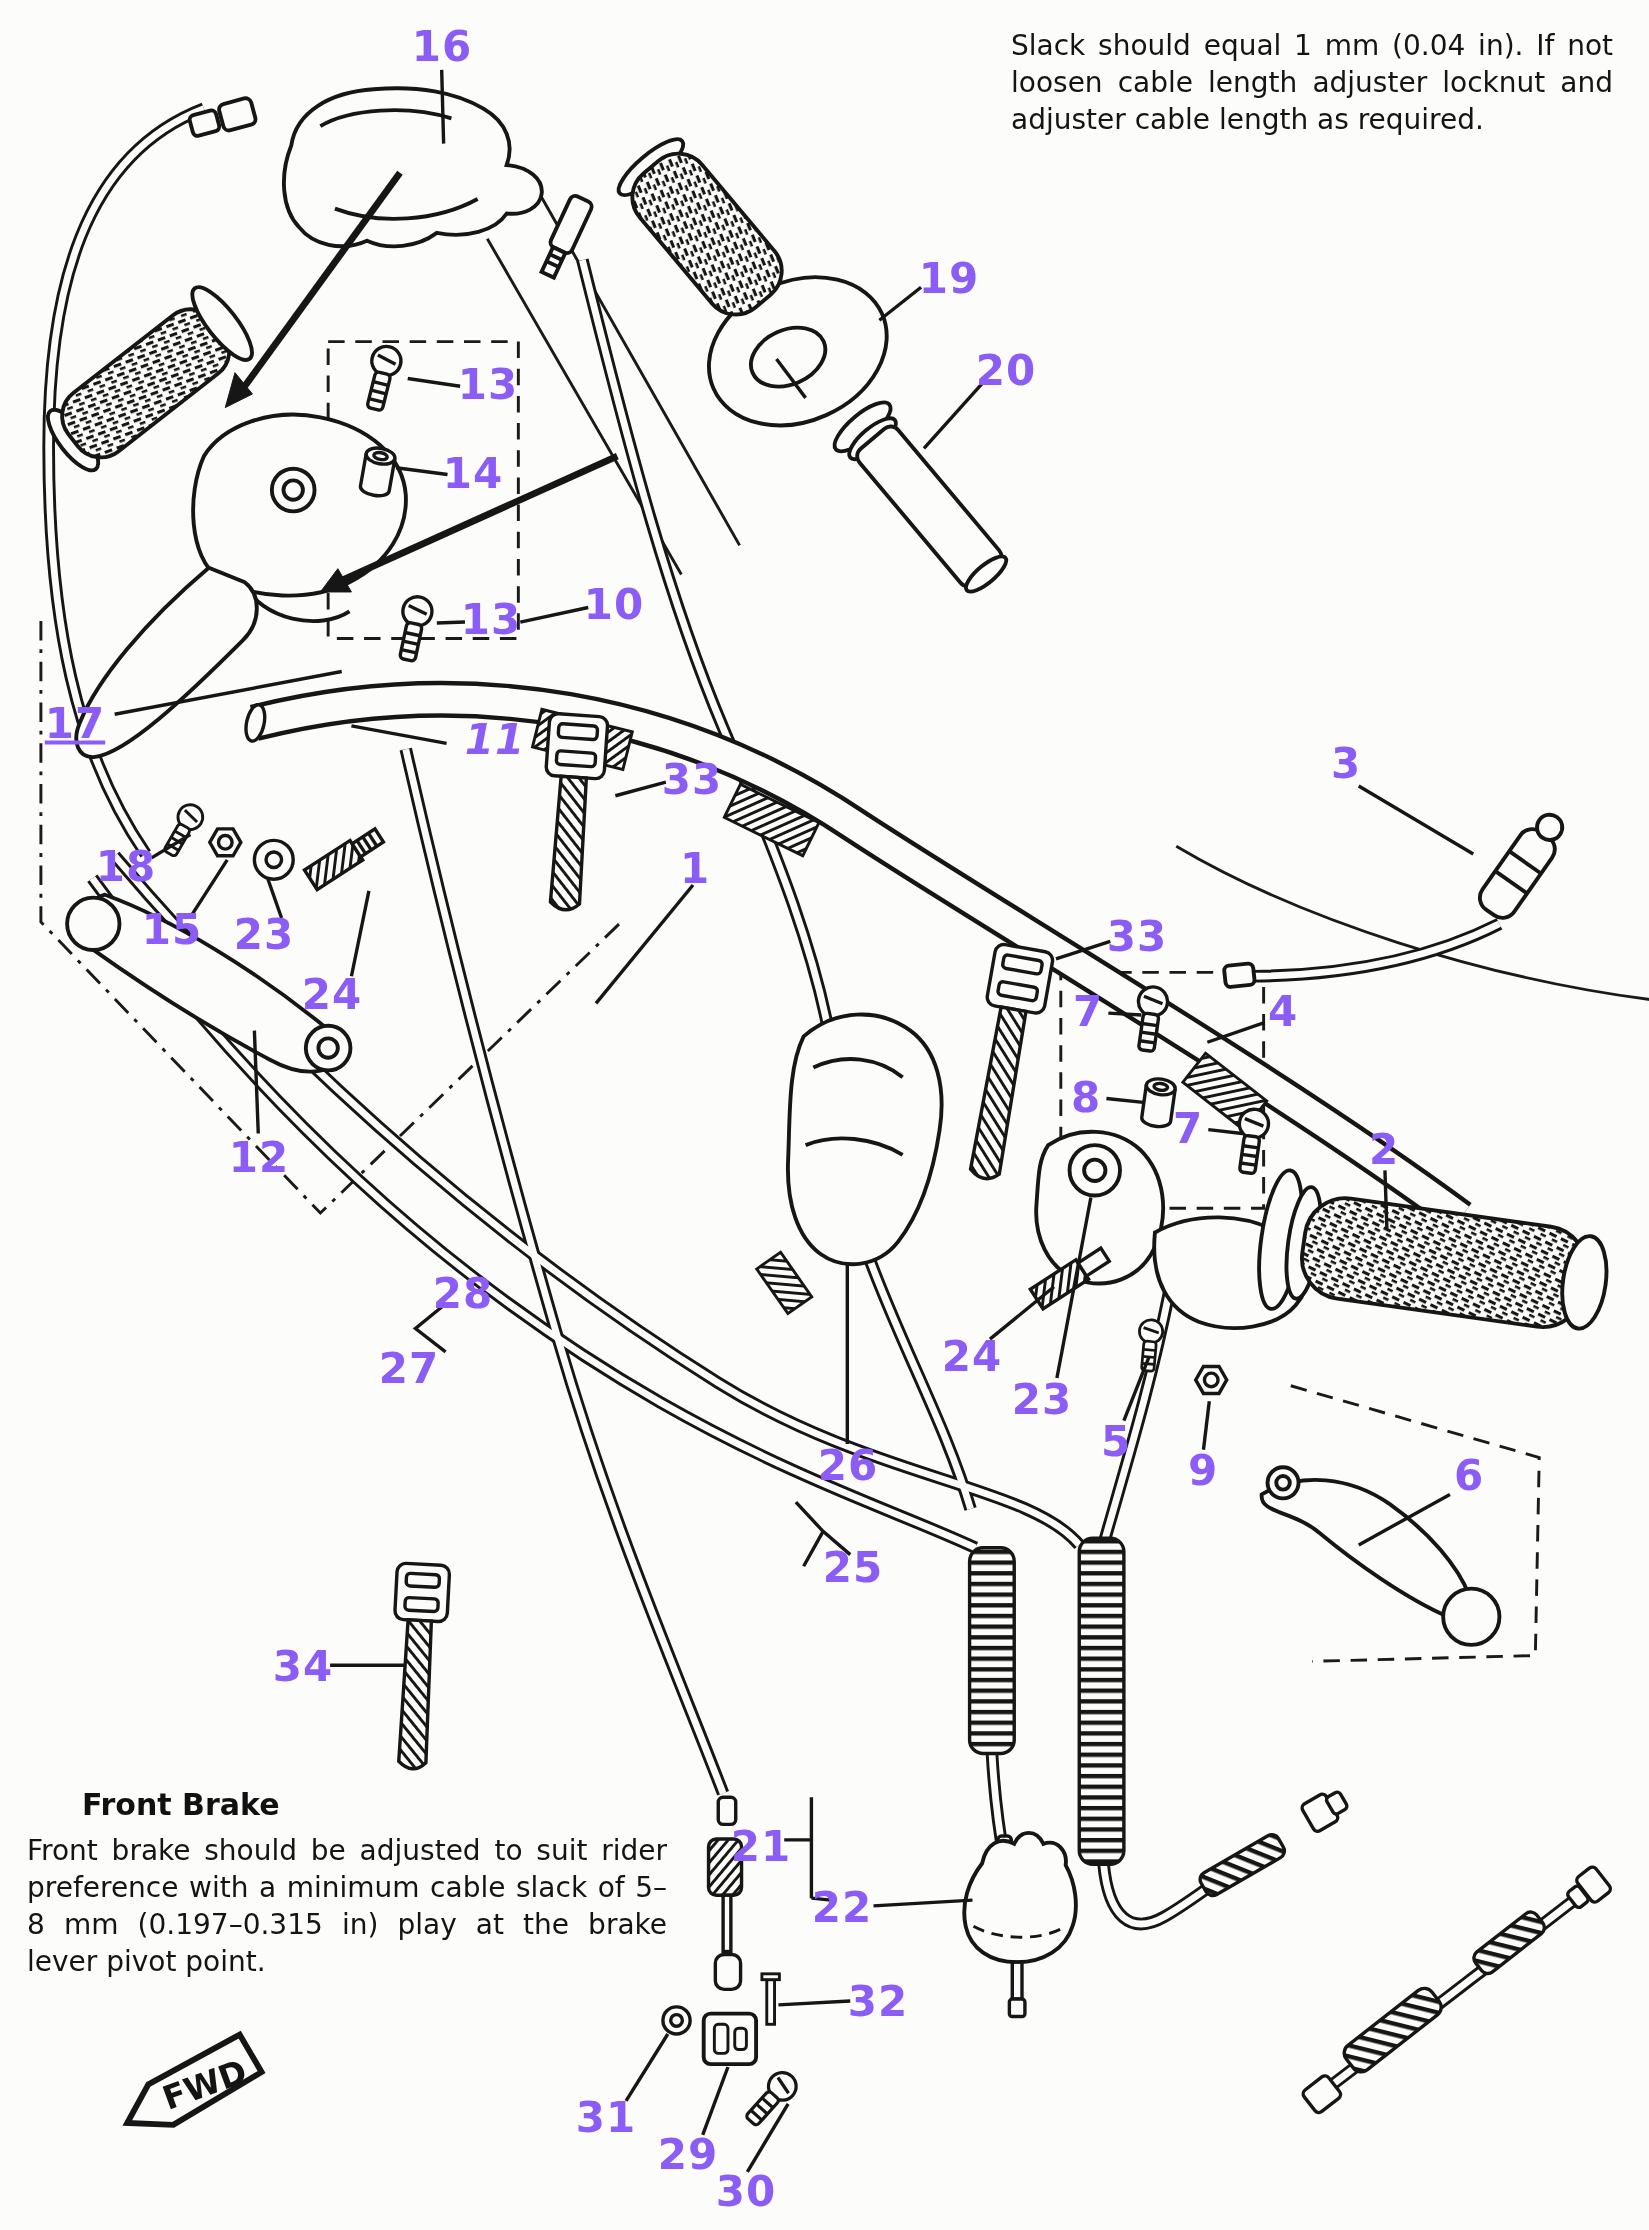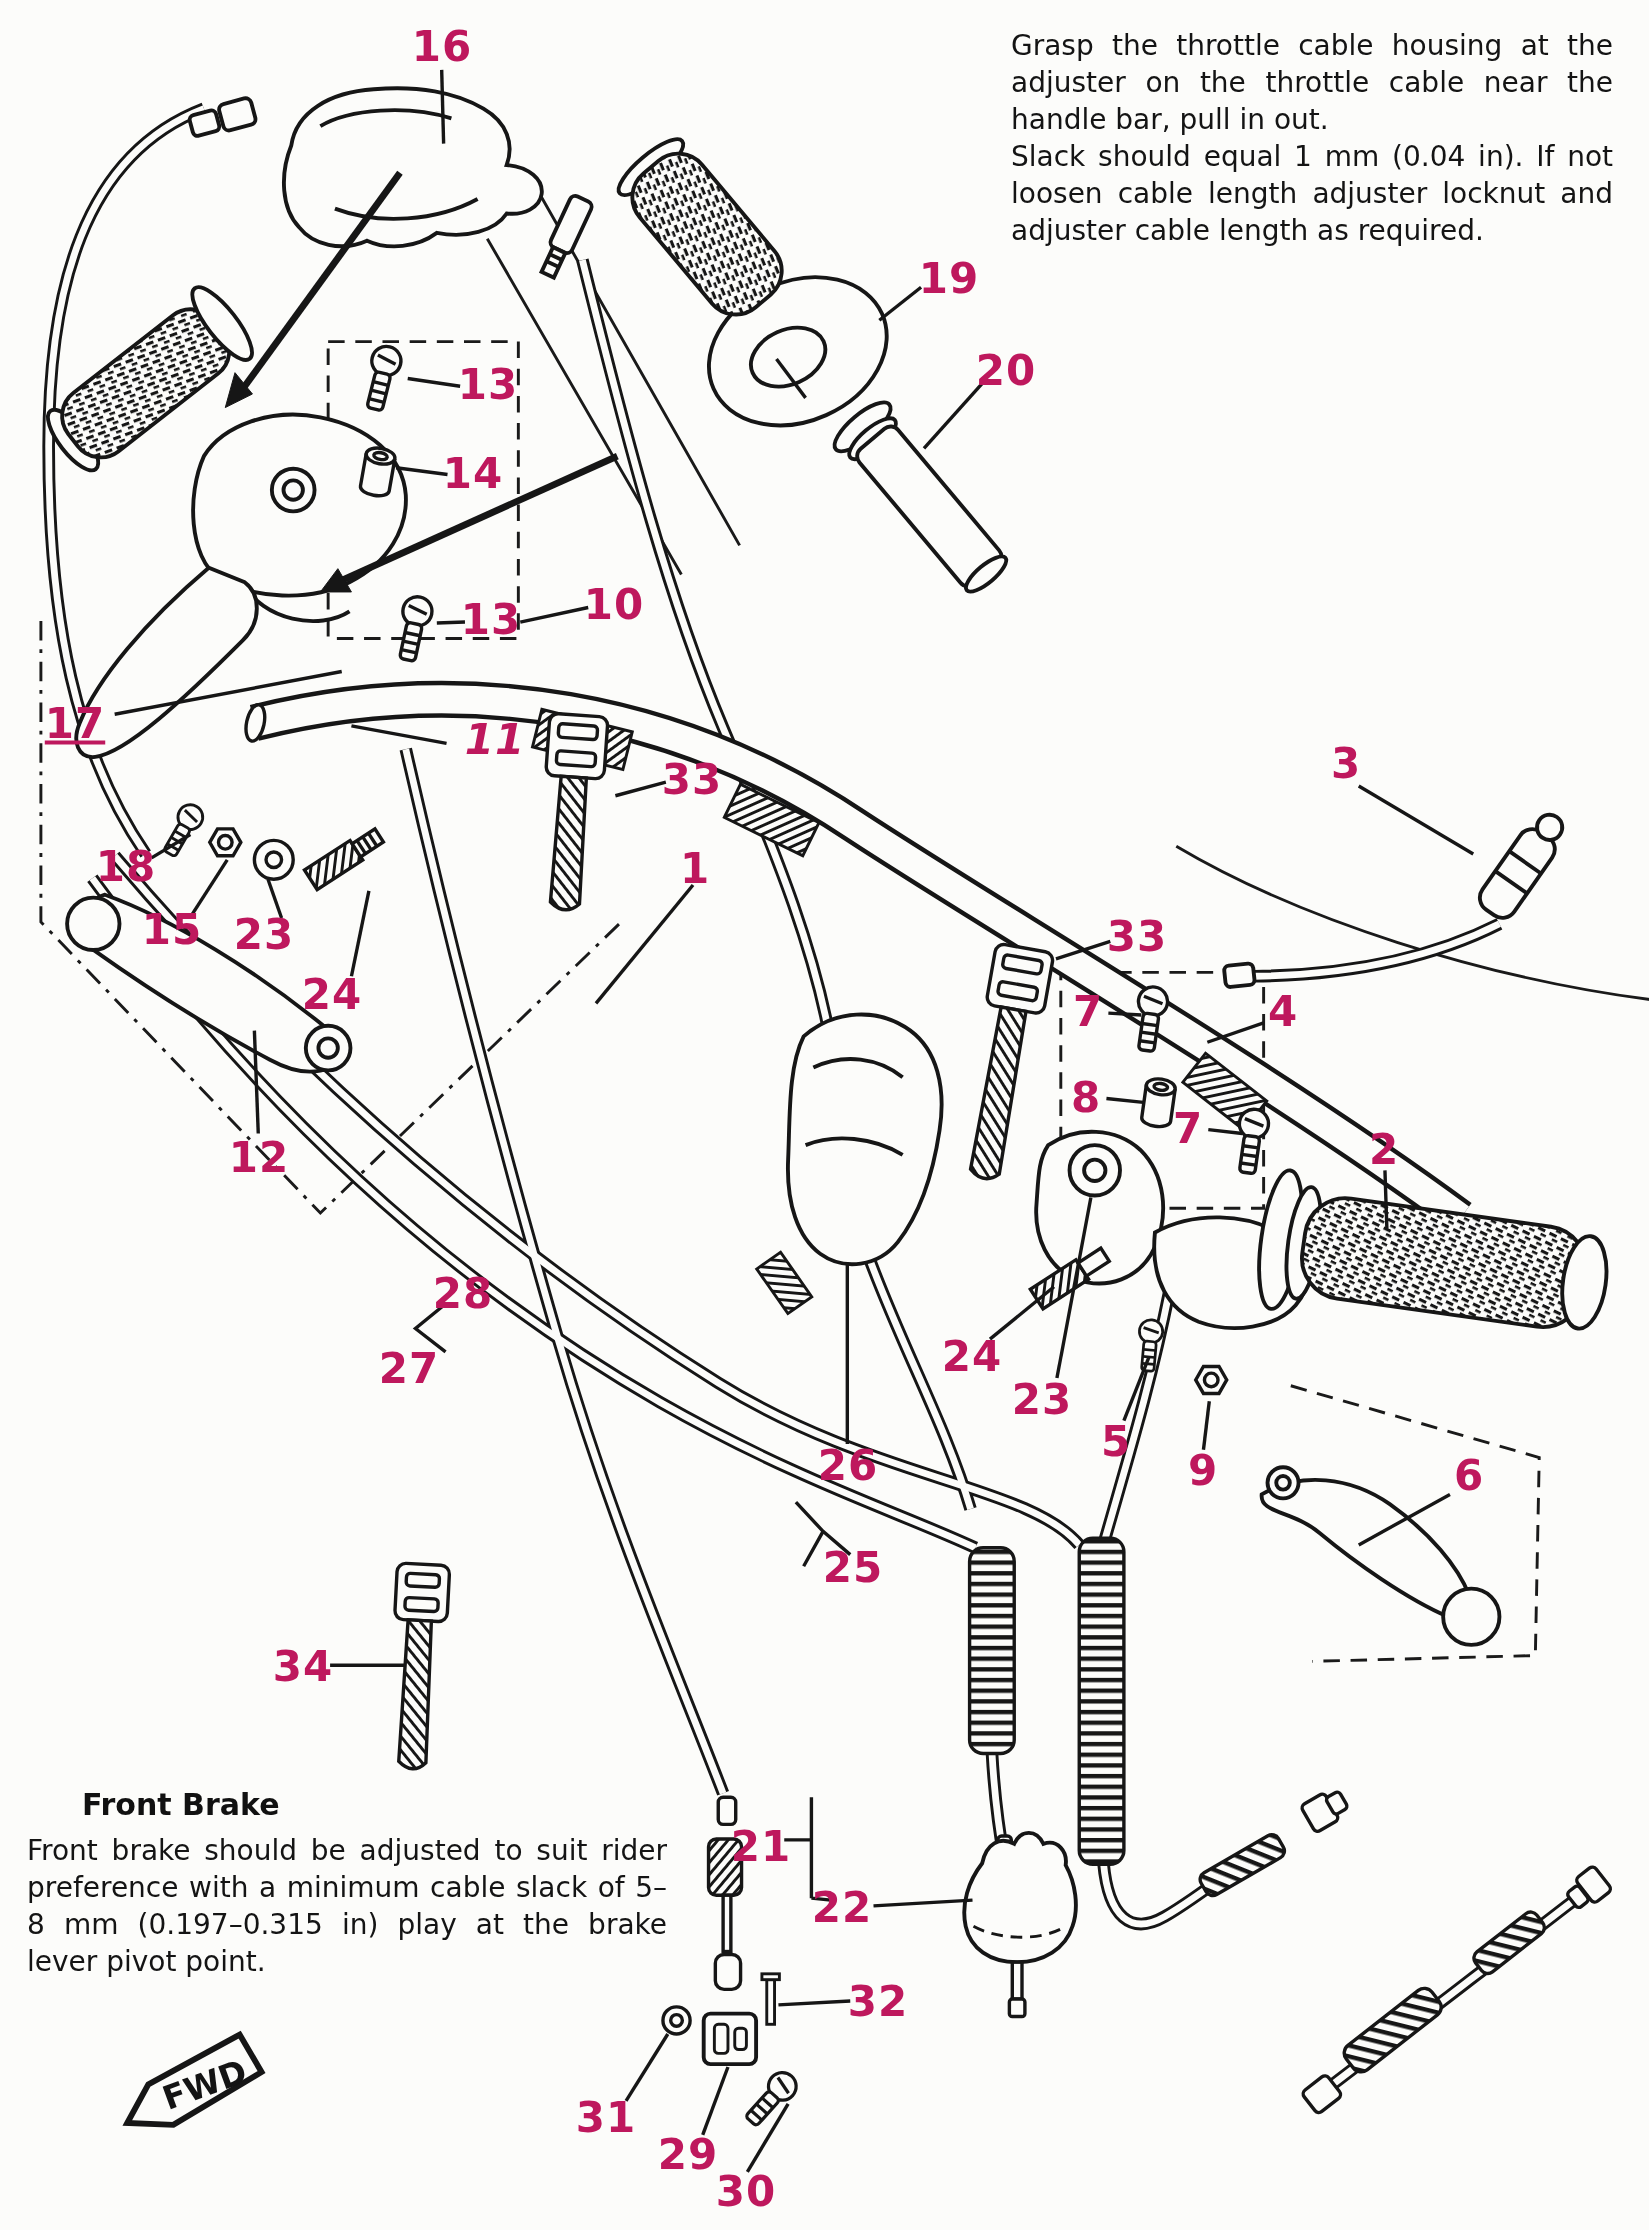--- a/index.html
+++ b/index.html
@@ -7,21 +7,21 @@
     width:1650px;height:2231px;position:relative;background:#fcfcfa;
     font-family:"DejaVu Sans",sans-serif;color:#161616;overflow:hidden;
   }
   #stage{position:absolute;inset:0;}
   svg{position:absolute;left:0;top:0;}
   .note{position:absolute;text-align:justify;font-size:28px;line-height:37px;color:#141414;}
   .note p{margin:0;}
   .heading{position:absolute;font-size:30px;font-weight:700;color:#111;}
   .callout{
     position:absolute;transform:translate(-50%,-50%);
-    font-size:42px;font-weight:700;letter-spacing:1px;color:#be185d;
+    font-size:42px;font-weight:700;letter-spacing:1px;color:#8b5cf6;
     font-family:"DejaVu Sans",sans-serif;white-space:nowrap;
   }
 </style>
 </head>
 <body>
 
 <div id="stage">
 
 <svg width="1650" height="2231" viewBox="0 0 1700 2299">
   <defs>
@@ -360,21 +360,20 @@
     <path d="M770,2238 L812,2168"></path>
   </g>
 
   <g transform="translate(118,2152) rotate(-20)">
     <polygon points="0,38 34,8 140,-8 148,36 44,56" fill="#fcfcfa" stroke="#161616" stroke-width="6"></polygon>
     <text x="44" y="40" font-family="DejaVu Sans, sans-serif" font-size="34" font-weight="700" fill="#141414">FWD</text>
   </g>
 </svg>
 
 <div class="note" style="left:1011px;top:27px;width:602px;">
-  <p>Grasp the throttle cable housing at the adjuster on the throttle cable near the handle bar, pull in out.</p>
   <p>Slack should equal 1 mm (0.04 in). If not loosen cable length adjuster locknut and adjuster cable length as required.</p>
 </div>
 
 
 <div class="heading" style="left:82px;top:1787px;text-align:center;">Front Brake</div>
 
 <div class="note" style="left:27px;top:1832px;width:640px;">
   <p>Front brake should be adjusted to suit rider preference with a minimum cable slack of 5–8 mm (0.197–0.315 in) play at the brake lever pivot point.</p>
 </div>
 

